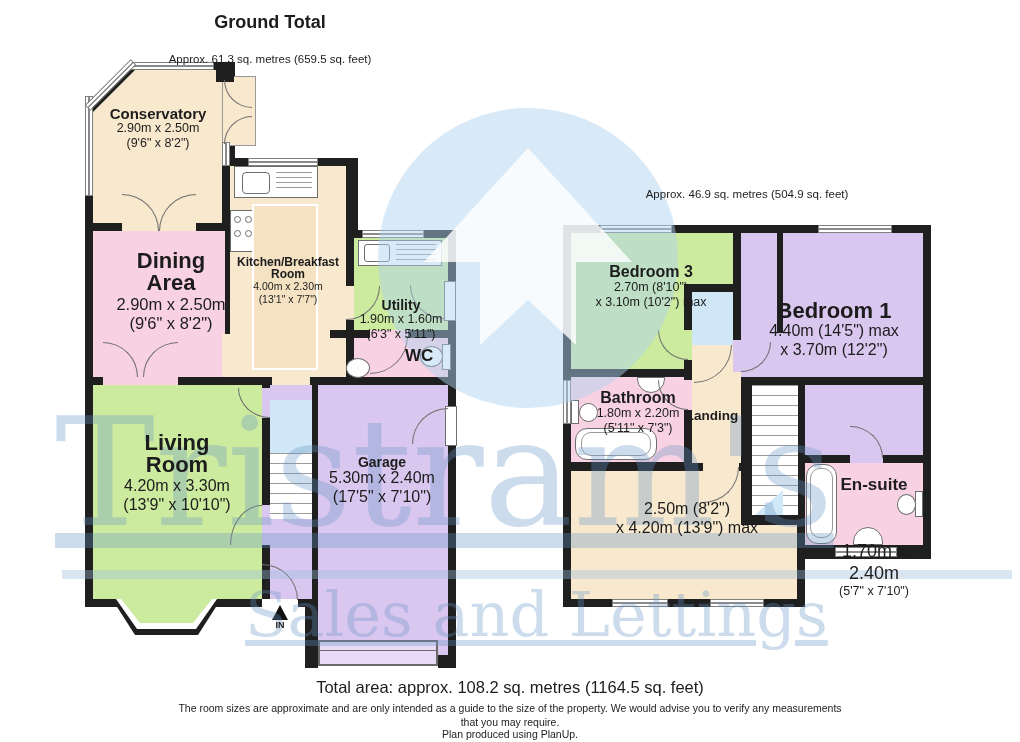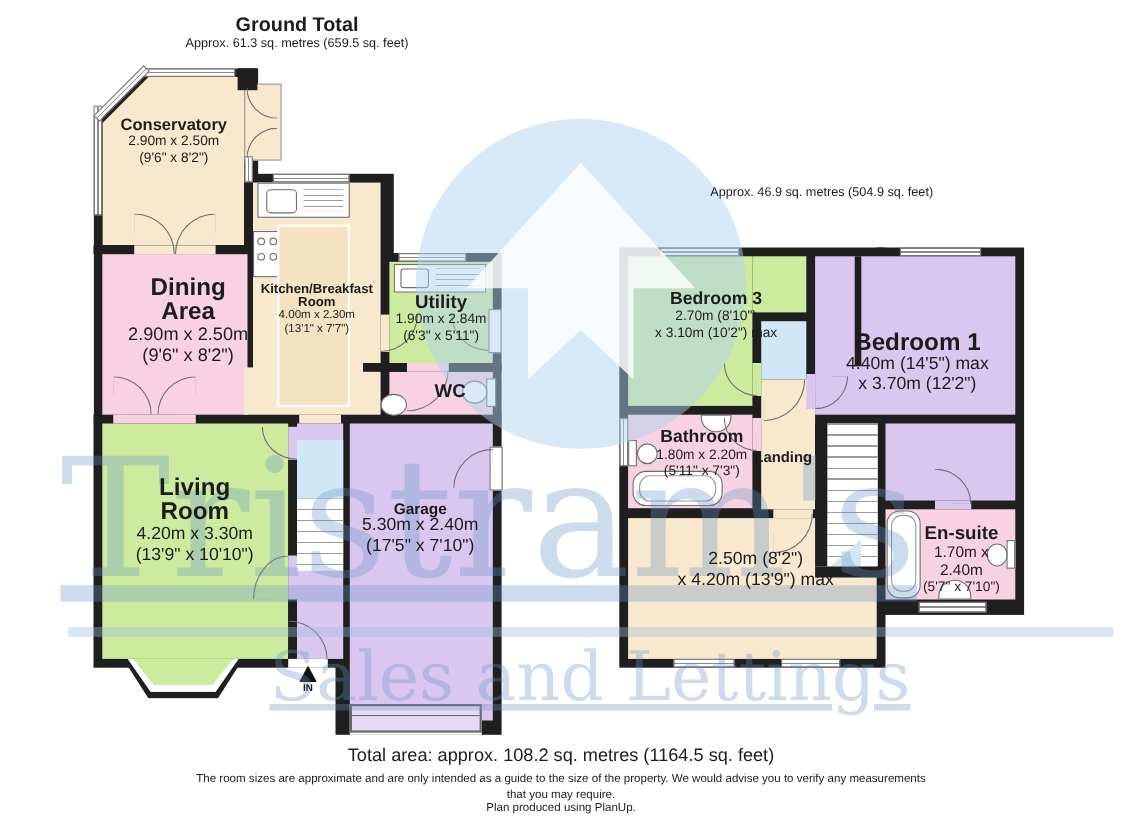--- a/index.html
+++ b/index.html
@@ -16,21 +16,21 @@
   .arc.bl{border-radius:0 0 0 100%;border-right:none;border-top:none;}
   .fix{background:#fff;border:1px solid #6e6e6e;}
   .treads{background-color:#fff;background-image:repeating-linear-gradient(to bottom,#9b9b9b 0,#9b9b9b 1px,transparent 1px,transparent 10px);}
   .drain{background-image:repeating-linear-gradient(to bottom,#9b9b9b 0,#9b9b9b 1px,transparent 1px,transparent 5px);}
   .burner{width:7px;height:7px;border:1px solid #6e6e6e;border-radius:50%;background:#fff;}
   .lbl{text-align:center;z-index:10;line-height:1.1;}
   .lbl .nm{font-weight:bold;line-height:1.02;}
   .lbl .dm{line-height:1.18;}
   .hdr{text-align:center;z-index:10;}
   .hdr .t{font-weight:bold;font-size:18px;}
-  .hdr .s{font-size:11.5px;margin-top:1px;}
+  .hdr .s{font-size:11.5px;margin-top:20px;}
   .wm{z-index:5;pointer-events:none;}
   .wmtxt{font-family:"DejaVu Serif",serif;color:rgba(104,150,198,0.33);text-align:left;white-space:nowrap;text-decoration:underline;}
   .ftr{text-align:center;z-index:10;}
 </style>
 </head>
 <body>
 
 <div class="page">
 
   <div class="a w" style="left:85px;top:62px;width:150px;height:323px;clip-path:polygon(0 46px,46px 0,100% 0,100% 100%,0 100%);"></div>
@@ -196,25 +196,25 @@
     <div class="nm" style="font-size:22px;width:92px;margin:0 auto;">Dining Area</div>
     <div class="dm" style="font-size:16.5px;">2.90m x 2.50m</div>
     <div class="dm" style="font-size:16.5px;">(9'6" x 8'2")</div>
   </div>
   <div class="a lbl" style="left:227px;top:256px;width:122px;">
     <div class="nm" style="font-size:12px;">Kitchen/Breakfast Room</div>
     <div class="dm" style="font-size:10.5px;">4.00m x 2.30m</div>
     <div class="dm" style="font-size:10.5px;">(13'1" x 7'7")</div>
   </div>
   <div class="a lbl" style="left:348px;top:266px;width:106px;">
-    <div class="nm" style="font-size:17px;">Utility</div>
-    <div class="dm" style="font-size:12.5px;">1.90m x 2.84m</div>
+    <div class="nm" style="font-size:14px;margin-top:32px;">Utility</div>
+    <div class="dm" style="font-size:12.5px;">1.90m x 1.60m</div>
     <div class="dm" style="font-size:12.5px;">(6'3" x 5'11")</div>
   </div>
-  <div class="a lbl" style="left:355px;top:347px;width:60px;padding-left:40px;">
+  <div class="a lbl" style="left:365px;top:347px;width:60px;padding-left:40px;">
     <div class="nm" style="font-size:17px;">WC</div>
   </div>
   <div class="a lbl" style="left:98px;top:432px;width:158px;">
     <div class="nm" style="font-size:22px;width:100px;margin:0 auto;">Living Room</div>
     <div class="dm" style="font-size:16px;">4.20m x 3.30m</div>
     <div class="dm" style="font-size:16px;">(13'9" x 10'10")</div>
   </div>
   <div class="a lbl" style="left:318px;top:455px;width:128px;">
     <div class="nm" style="font-size:14px;">Garage</div>
     <div class="dm" style="font-size:16px;">5.30m x 2.40m</div>
@@ -241,21 +241,21 @@
   </div>
   <div class="a lbl" style="left:676px;top:409px;width:72px;">
     <div class="nm" style="font-size:13.5px;">Landing</div>
   </div>
   <div class="a lbl" style="left:592px;top:500px;width:190px;">
     <div class="dm" style="font-size:16px;">2.50m (8'2")</div>
     <div class="dm" style="font-size:16px;">x 4.20m (13'9") max</div>
   </div>
   <div class="a lbl" style="left:830px;top:476px;width:88px;text-align:center;">
     <div class="nm" style="font-size:17px;">En-suite</div>
-    <div class="dm" style="font-size:14px;">1.70m x 2.40m</div>
+    <div class="dm" style="font-size:18px;margin-top:48px;">1.70m x 2.40m</div>
     <div class="dm" style="font-size:12.5px;">(5'7" x 7'10")</div>
   </div>
 
   <div class="a ftr" style="left:160px;top:678px;width:700px;font-size:16.5px;">Total area: approx. 108.2 sq. metres (1164.5 sq. feet)</div>
   <div class="a ftr" style="left:170px;top:728px;width:680px;font-size:10.5px;">Plan produced using PlanUp.</div>
   <div class="a ftr" style="left:170px;top:702px;width:680px;font-size:10.5px;line-height:1.3;">The room sizes are approximate and are only intended as a guide to the size of the property. We would advise you to verify any measurements that you may require.</div>
 
 </div>
 
 </body></html>

